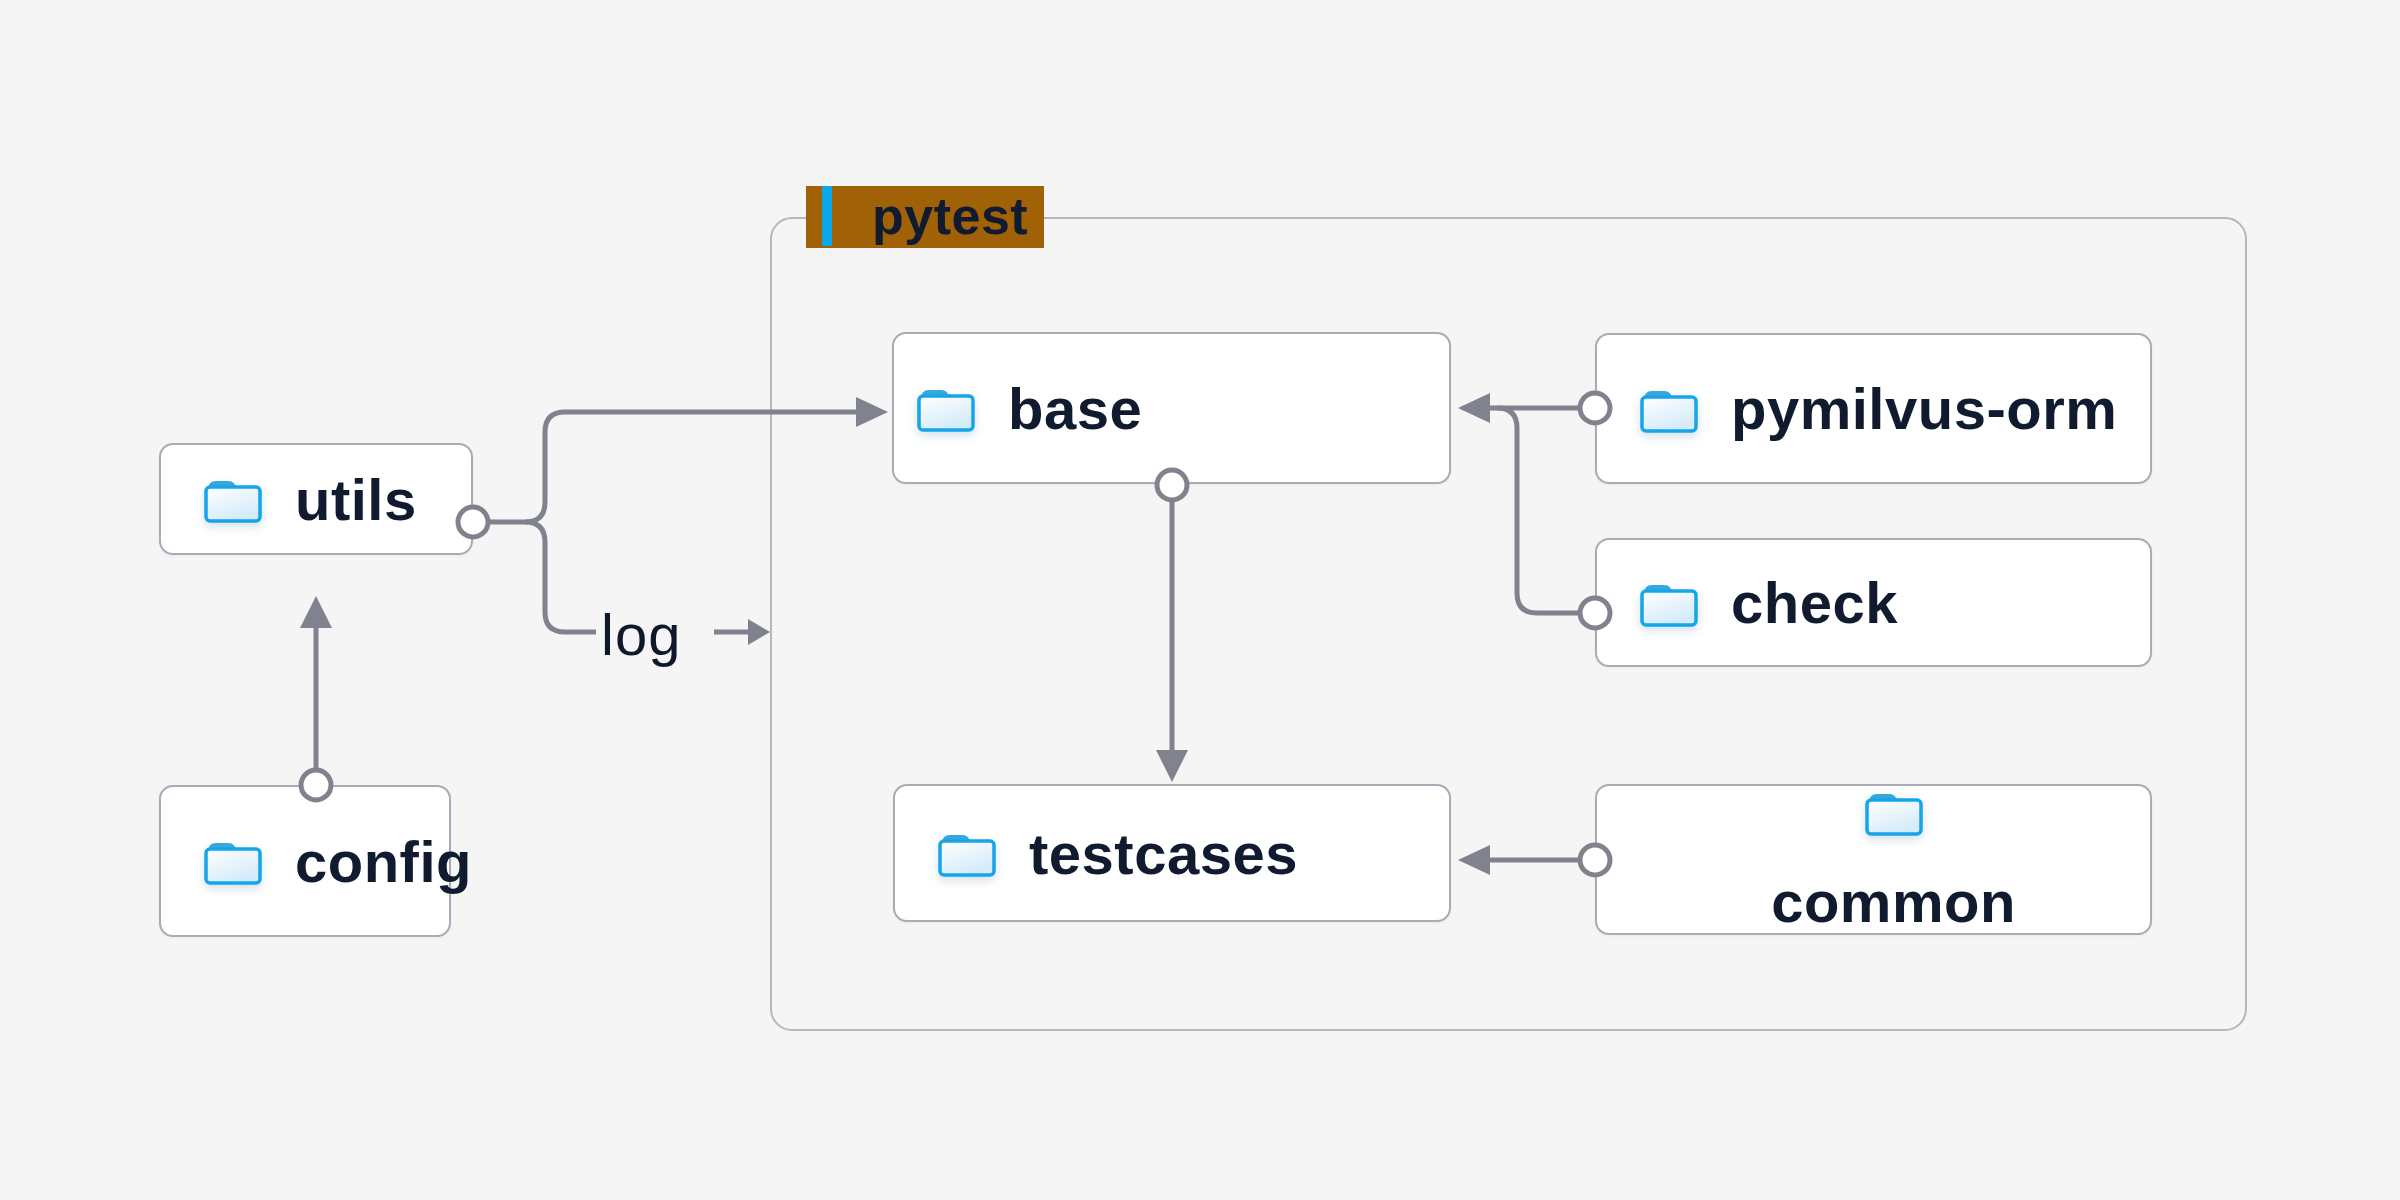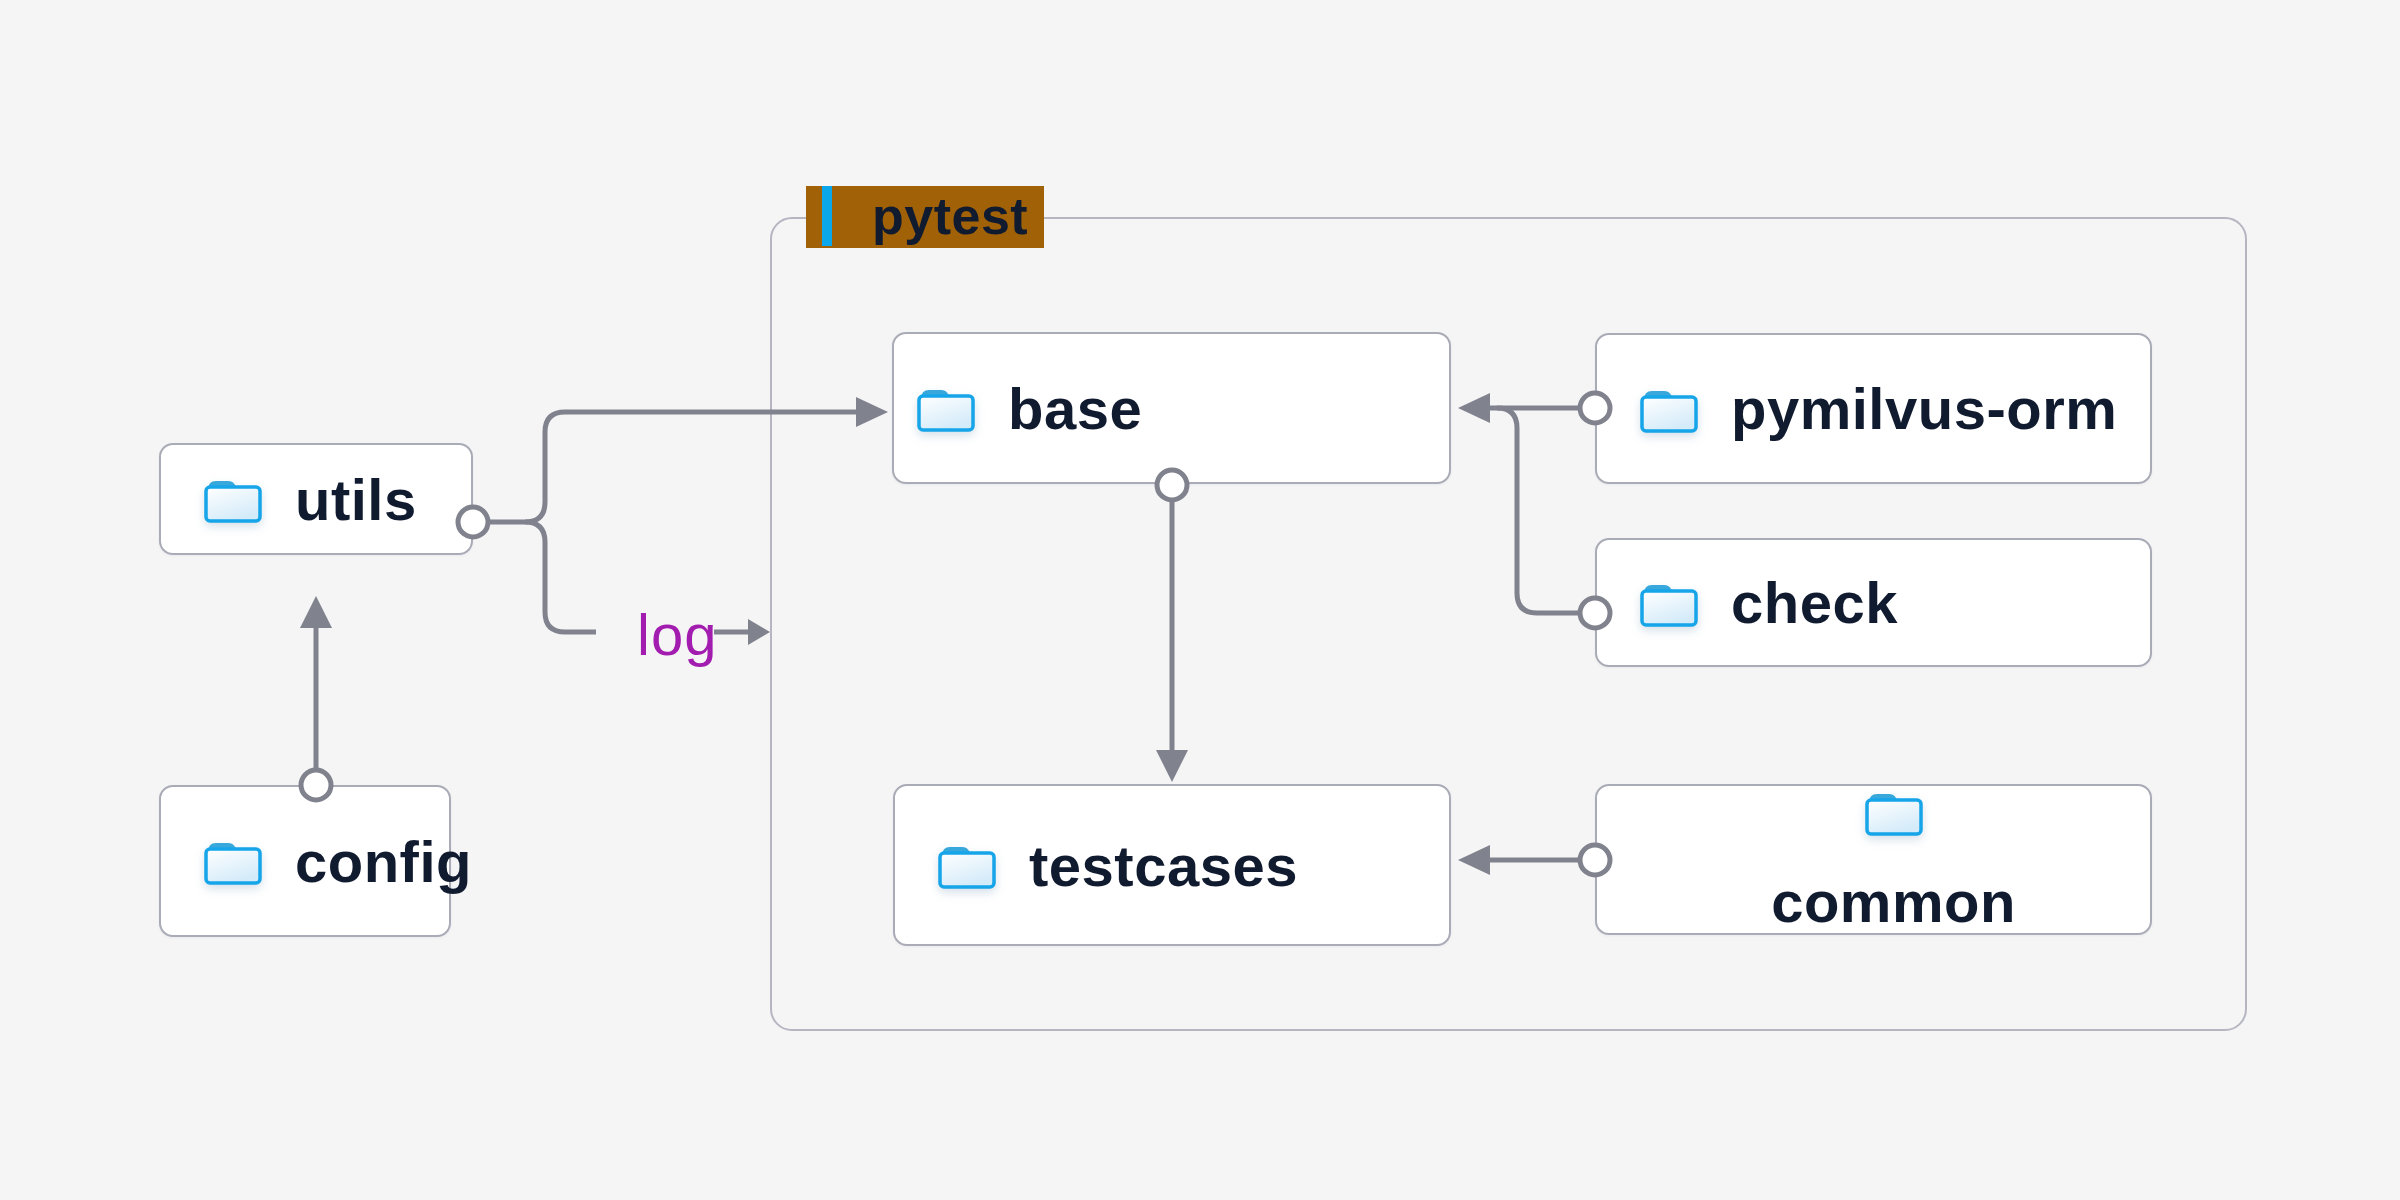--- a/index.html
+++ b/index.html
@@ -49,40 +49,39 @@
   }
   .node .label{
     font-size:58px;font-weight:700;color:#111b30;letter-spacing:0.5px;
     white-space:nowrap;
   }
   .node .folder{flex:0 0 auto;filter:drop-shadow(0 4px 5px rgba(30,90,140,0.18));}
 
   .node-utils     {left:159px;top:443px;width:314px;height:112px;}
   .node-config    {left:159px;top:785px;width:292px;height:152px;}
   .node-base      {left:892px;top:332px;width:559px;height:152px;padding-left:20px;}
-  .node-testcases {left:893px;top:784px;width:558px;height:162px;}
+  .node-testcases {left:893px;top:784px;width:558px;height:138px;}
   .node-pymilvus  {left:1595px;top:333px;width:557px;height:151px;}
   .node-check     {left:1595px;top:538px;width:557px;height:129px;}
   .node-common    {left:1595px;top:784px;width:557px;height:151px;flex-direction:column;}
 
   
   svg.edges{
     position:absolute;inset:0;width:2400px;height:1200px;
     z-index:4;pointer-events:none;
   }
   .edge-line{stroke:#80828d;stroke-width:5;fill:none;}
   .edge-head{fill:#80828d;stroke:none;}
   .edge-dot{fill:#ffffff;stroke:#80828d;stroke-width:5;}
 
   .edge-text{
     position:absolute;
     left:601px;top:601px;
-    font-size:58px;color:#a21caf;font-weight:400;letter-spacing:1px;
+    font-size:58px;color:#0f172a;font-weight:400;letter-spacing:1px;
     z-index:4;
-    margin-left:36px;
   }
   .defs-holder{position:absolute;width:0;height:0;overflow:hidden;}
 </style>
 </head>
 <body>
 
 <div class="canvas">
 
   <svg class="defs-holder" aria-hidden="true">
     <defs>

